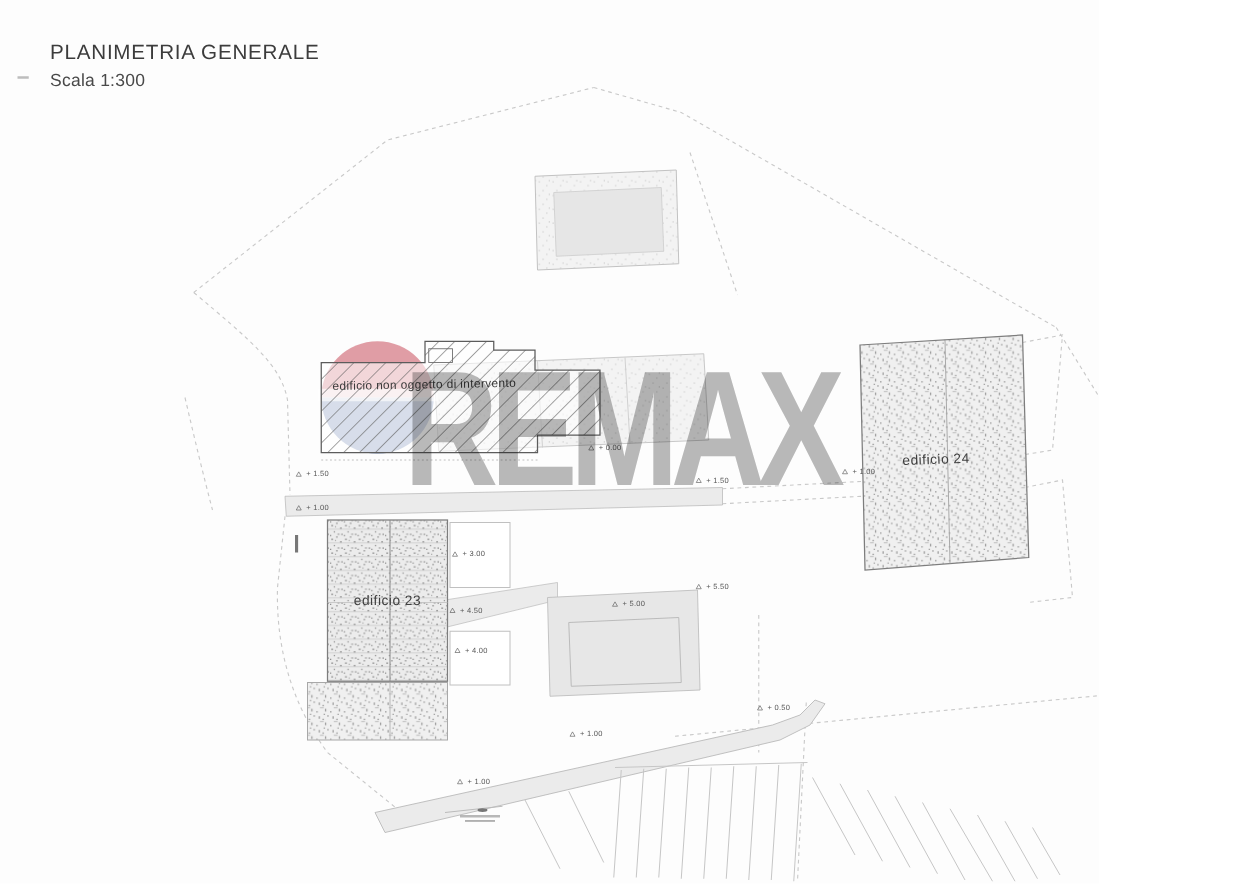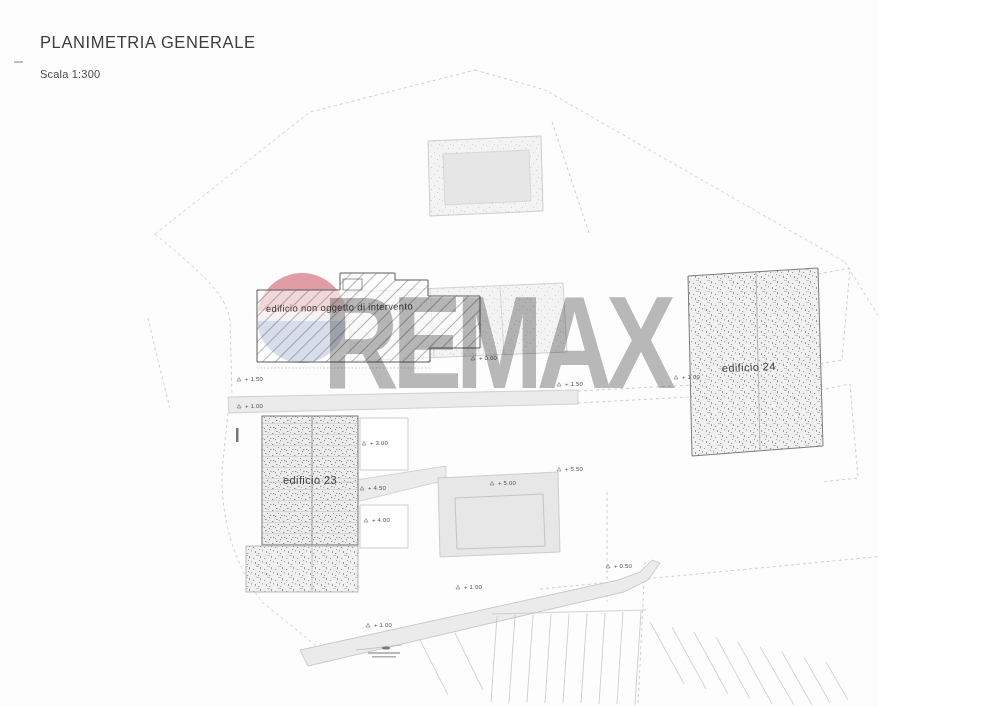--- a/index.html
+++ b/index.html
@@ -5,21 +5,21 @@
   html,body{margin:0;padding:0;background:#ffffff;}
   .stage{
     position:relative;width:879px;height:707px;background:#fdfdfd;
     overflow:hidden;font-family:"Liberation Sans",sans-serif;
   }
   .title{
     position:absolute;left:40px;top:33px;font-size:16.5px;color:#3c3c3c;
     letter-spacing:.6px;font-weight:500;
   }
   .scale{
-    position:absolute;left:40px;top:68px;font-size:11px;color:#494949;
+    position:absolute;left:40px;top:56px;font-size:14px;color:#494949;
     letter-spacing:.2px;
   }
   .margin-tick{
     position:absolute;left:14px;top:61px;width:9px;height:2px;background:#bdbdbd;
   }
   .plan-svg{position:absolute;left:0;top:0;z-index:1;}
   .watermark{
     position:absolute;left:323px;top:277px;z-index:4;
     font-size:131px;font-weight:bold;line-height:1;letter-spacing:-8px;
     transform:scaleX(.8);transform-origin:left top;

